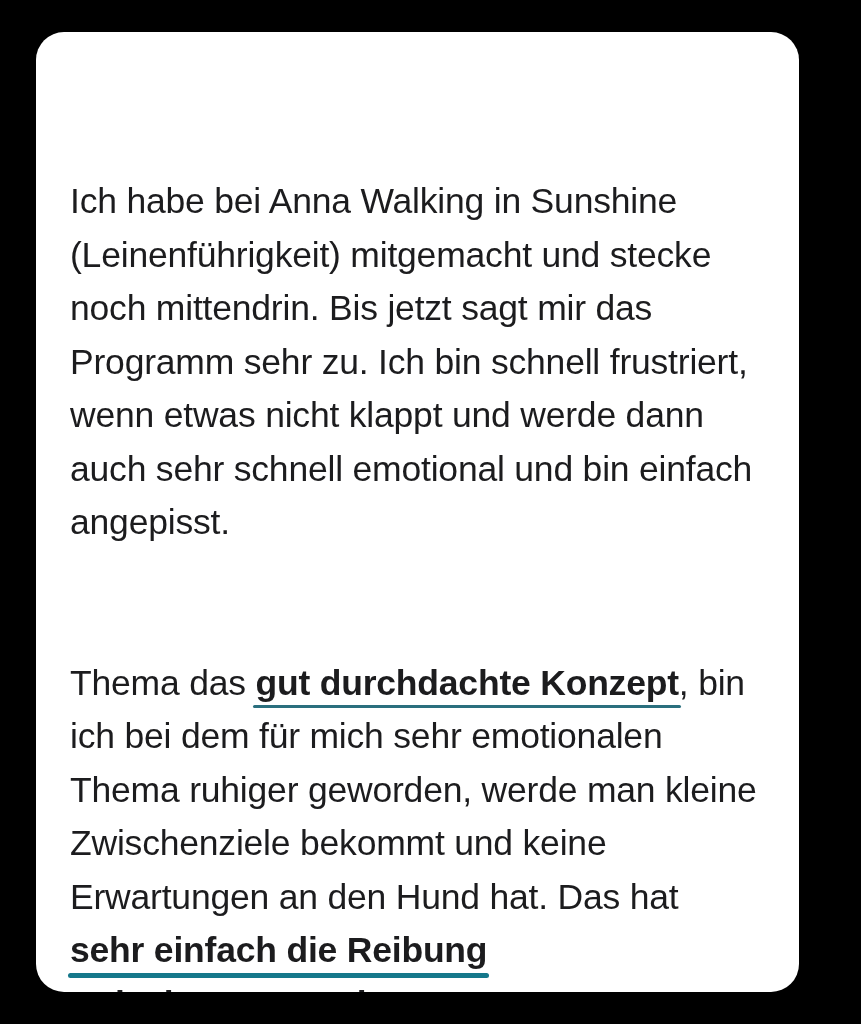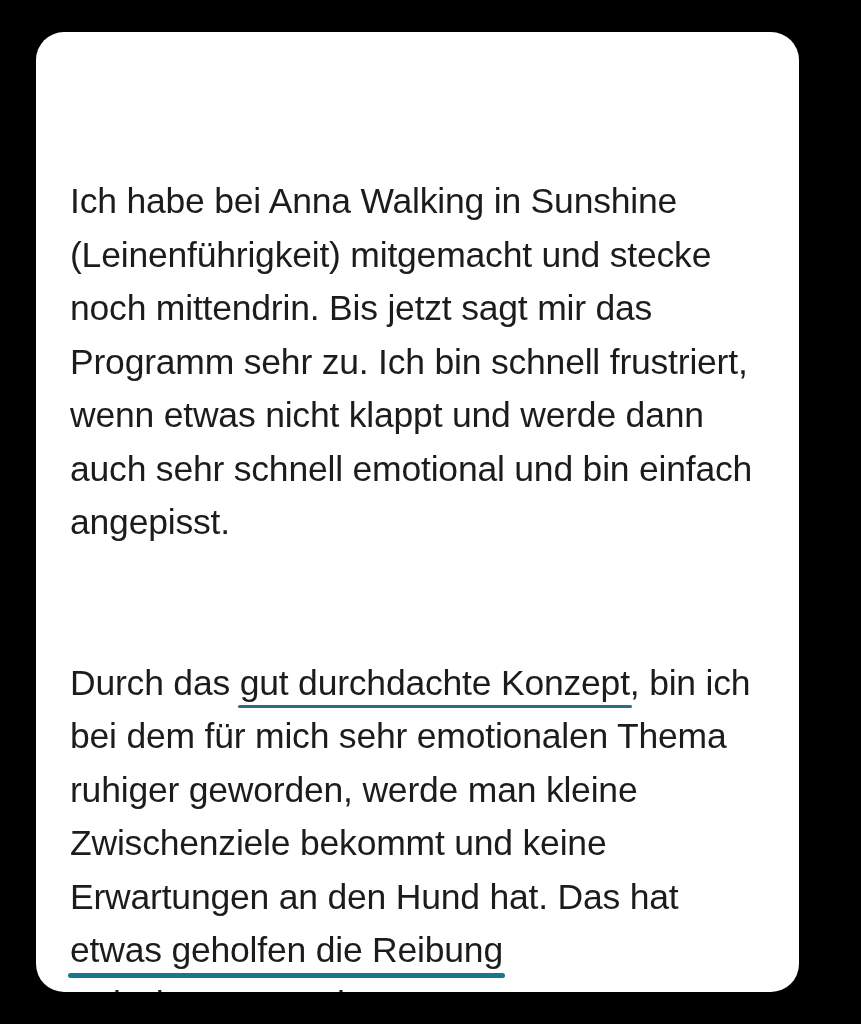--- a/index.html
+++ b/index.html
@@ -40,20 +40,21 @@
     font-weight: 400;
     white-space: pre-wrap;
   }
   .para {
     margin: 0;
   }
   
   .ul {
     position: relative;
     white-space: nowrap;
+    font-weight: bold;
   }
   .ul::after {
     content: "";
     position: absolute;
     left: -2px;
     right: -2px;
     bottom: -6px;
     height: 4px;
     background: #1b7a8c;
     border-radius: 3px;
@@ -78,17 +79,17 @@
     border-radius: 4px;
   }
 </style>
 </head>
 <body>
 
 <div class="screen">
   <div class="card">
     <div class="testimonial">
       <p class="para">Ich habe bei Anna Walking in Sunshine (Leinenführigkeit) mitgemacht und stecke noch mittendrin. Bis jetzt sagt mir das Programm sehr zu. Ich bin schnell frustriert, wenn etwas nicht klappt und werde dann auch sehr schnell emotional und bin einfach angepisst.</p>
-      <p class="para"><span>Durch das </span><span class="ul thin">gut durchdachte Konzept</span><span>, bin ich bei dem für mich sehr emotionalen Thema ruhiger geworden, werde man kleine Zwischenziele bekommt und keine Erwartungen an den Hund hat. Das hat </span><span class="ul bow">etwas geholfen die Reibung</span><span> </span><span class="ul bow2">zwischen uns zu lösen.</span></p>
+      <p class="para"><span>Thema das </span><span class="ul thin">gut durchdachte Konzept</span><span>, bin ich bei dem für mich sehr emotionalen Thema ruhiger geworden, werde man kleine Zwischenziele bekommt und keine Erwartungen an den Hund hat. Das hat </span><span class="ul bow">sehr einfach die Reibung</span><span> </span><span class="ul bow2">zwischen uns zu lösen.</span></p>
       
     </div>
   </div>
 </div>
 
 </body></html>

